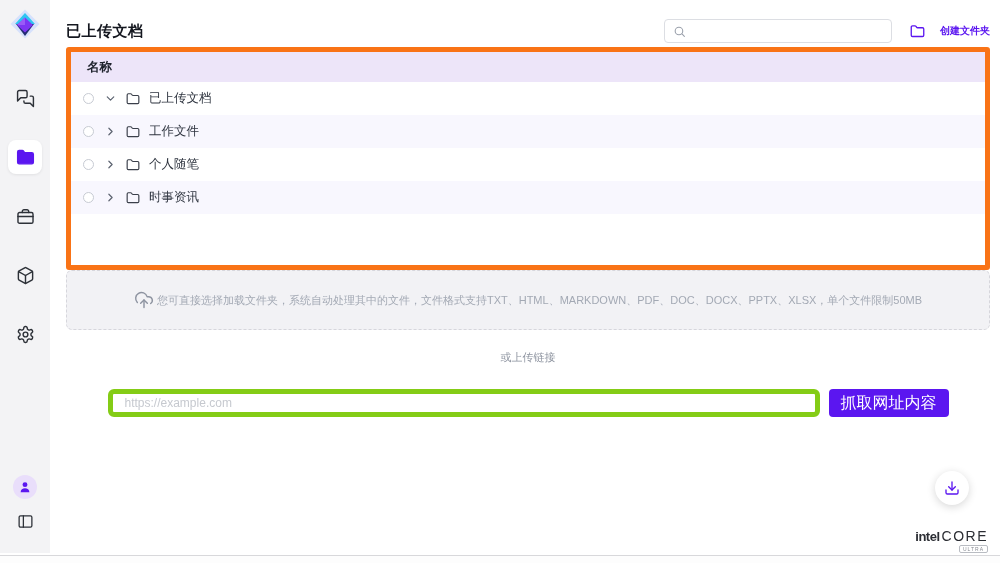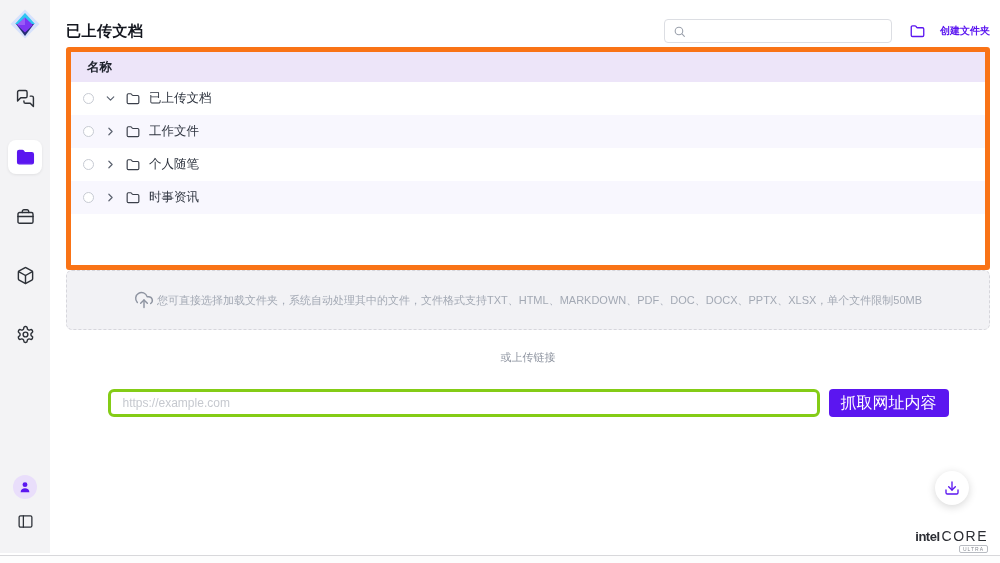--- a/index.html
+++ b/index.html
@@ -46,21 +46,21 @@
 
   
   .dropzone { margin-top:0; height:60px; background:#f2f2f5; border:1px dashed #d6d6dc; border-radius:6px;
               display:flex; align-items:center; justify-content:center; gap:3px; cursor:pointer; }
   .dropzone .cloud { color:#8d93a0; }
   .drop-hint { font-size:11px; color:#a3a9b4; }
 
   .or-link { text-align:center; margin-top:20px; font-size:11px; color:#8e94a0; }
 
   .url-row { margin-top:24px; display:flex; justify-content:center; align-items:center; gap:9px; }
-  .url-input { width:712px; height:28px; border:3px solid #84cc16; border-radius:6px; padding:0 12px;
+  .url-input { width:712px; height:28px; border:5px solid #84cc16; border-radius:6px; padding:0 12px;
                font-size:12px; color:#333; outline:none; }
   .url-input::placeholder { color:#c6c9cf; }
   .fetch-btn { height:28px; padding:0 12px; background:var(--accent,#5b16f0); color:#fff; border:none;
                border-radius:4px; font-size:16px; cursor:pointer; }
 
   
   .corner { position:absolute; right:12px; bottom:10px; display:flex; flex-direction:column; align-items:center; gap:3px; }
   .download-fab { width:34px; height:34px; border-radius:50%; background:#fff; border:none; cursor:pointer;
                   box-shadow:0 2px 8px rgba(0,0,0,.16); color:#5b16f0;
                   display:flex; align-items:center; justify-content:center; }

